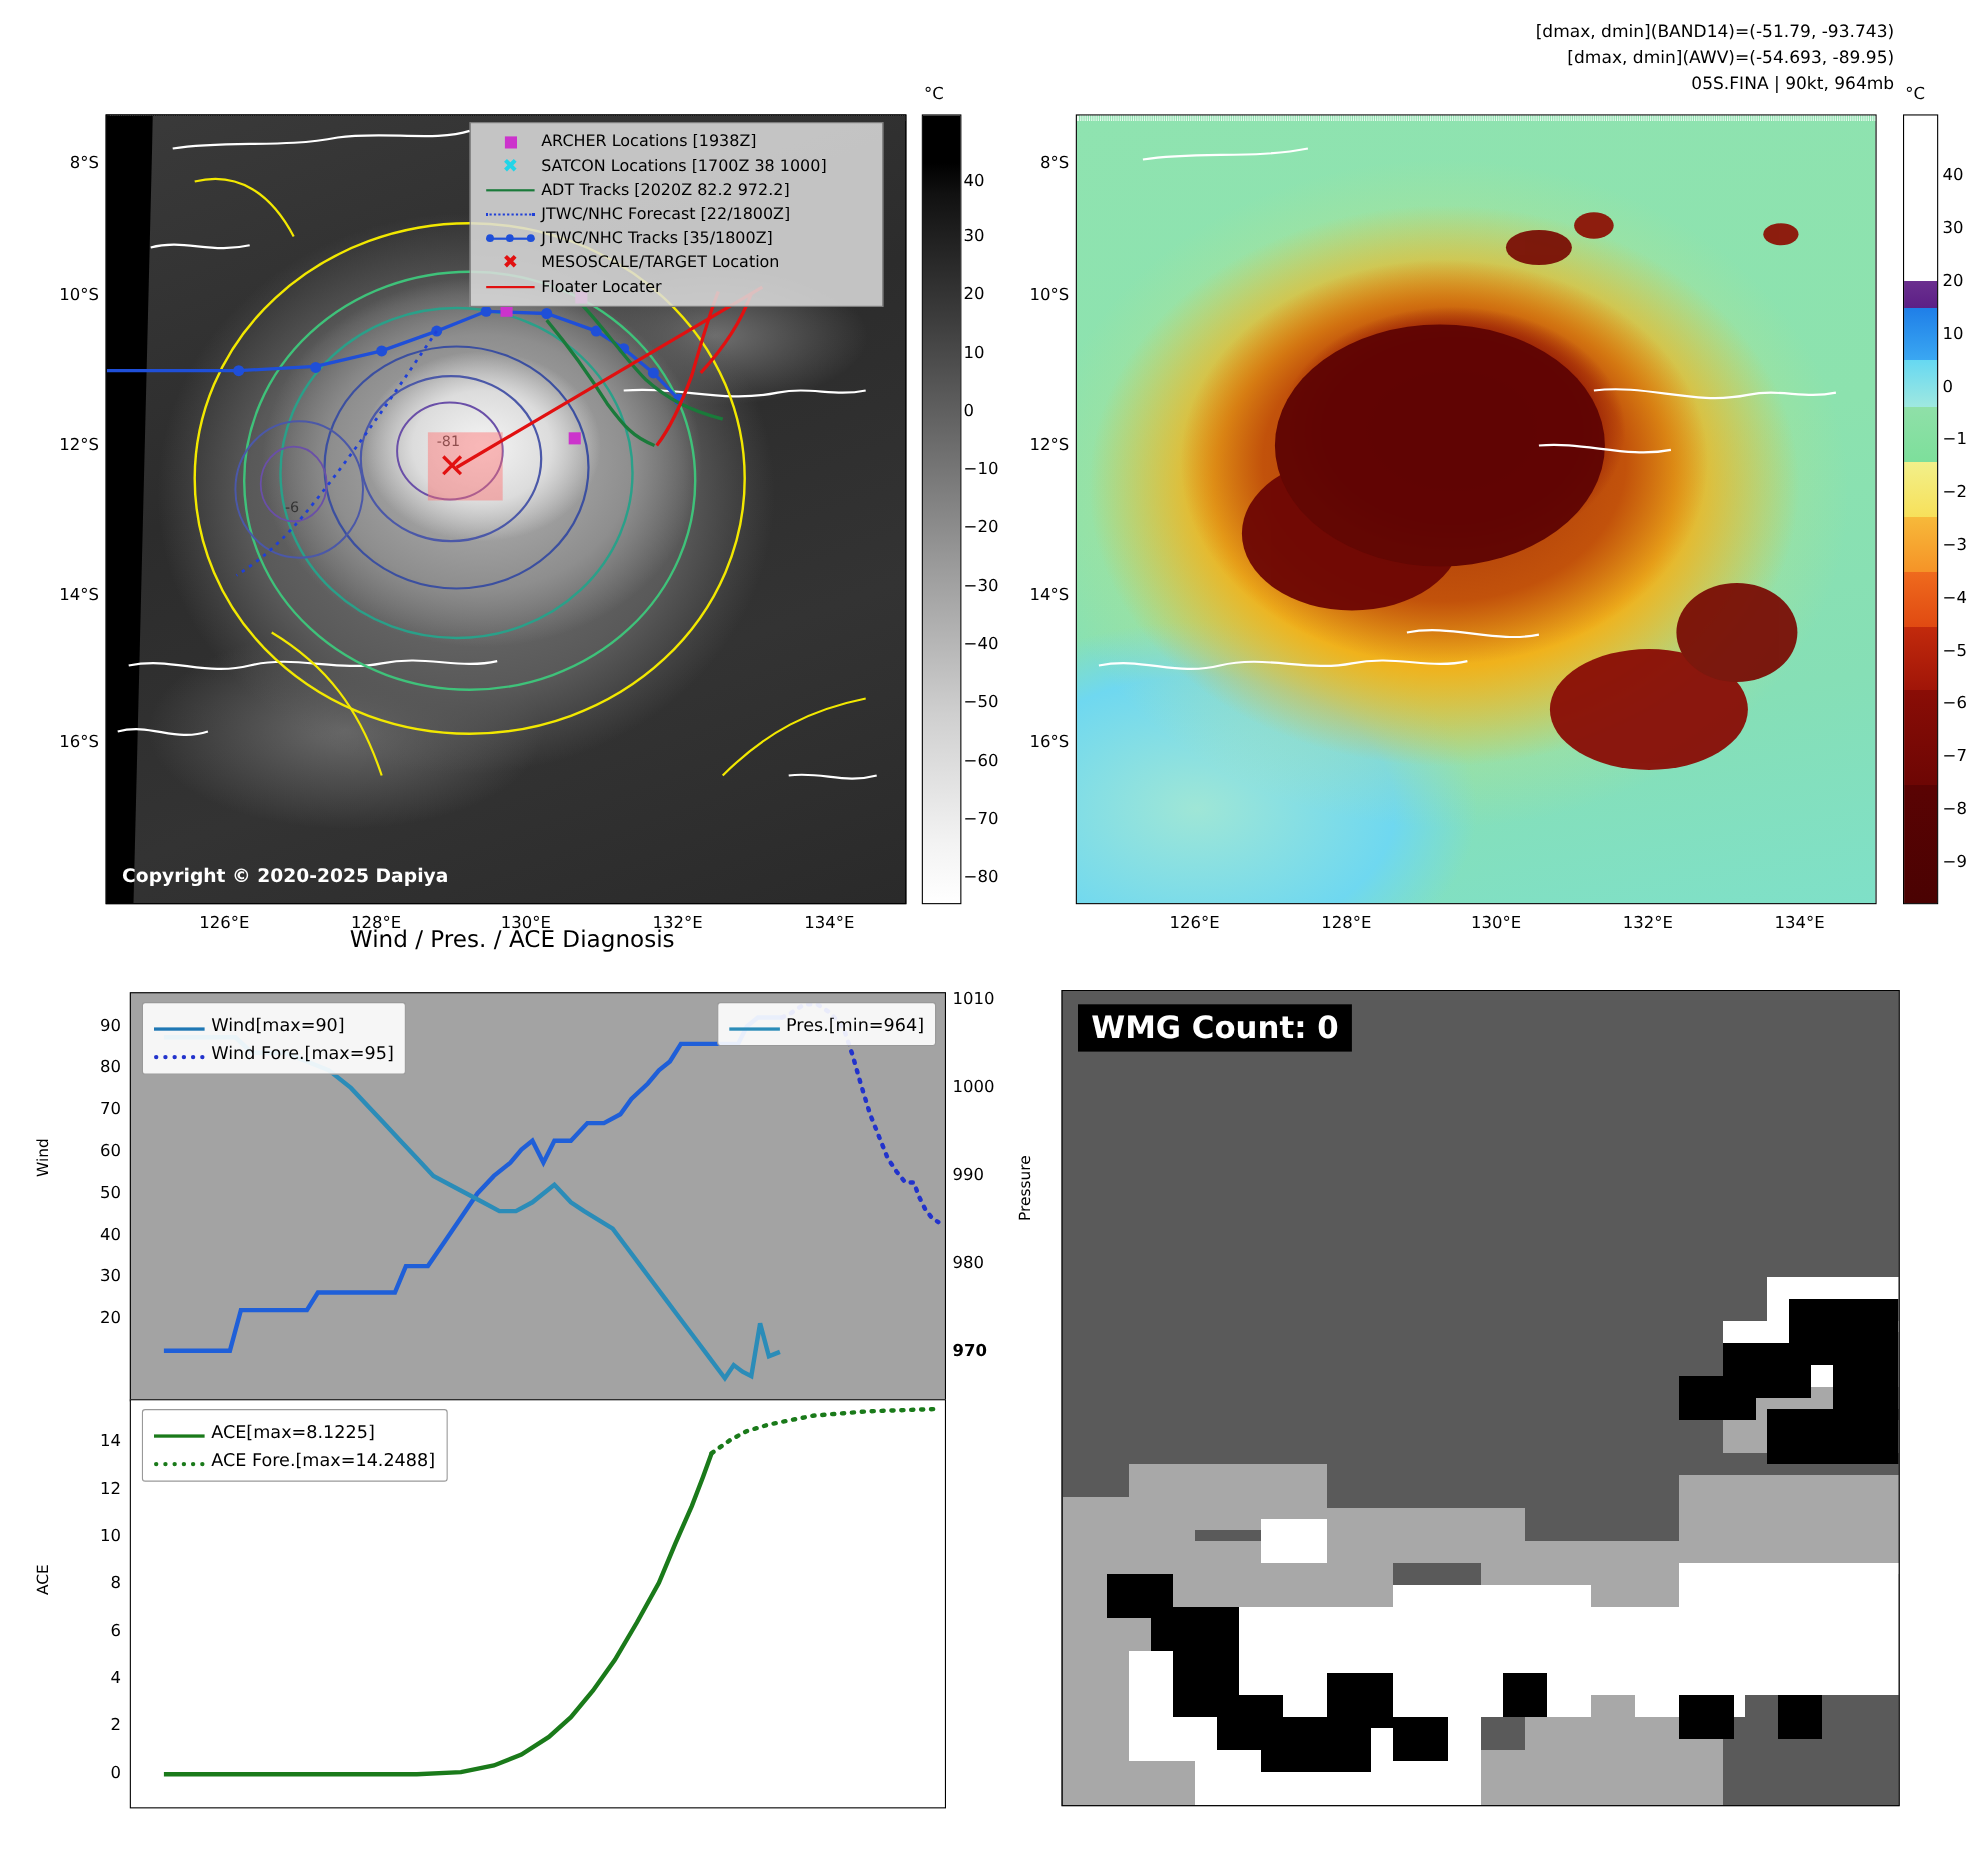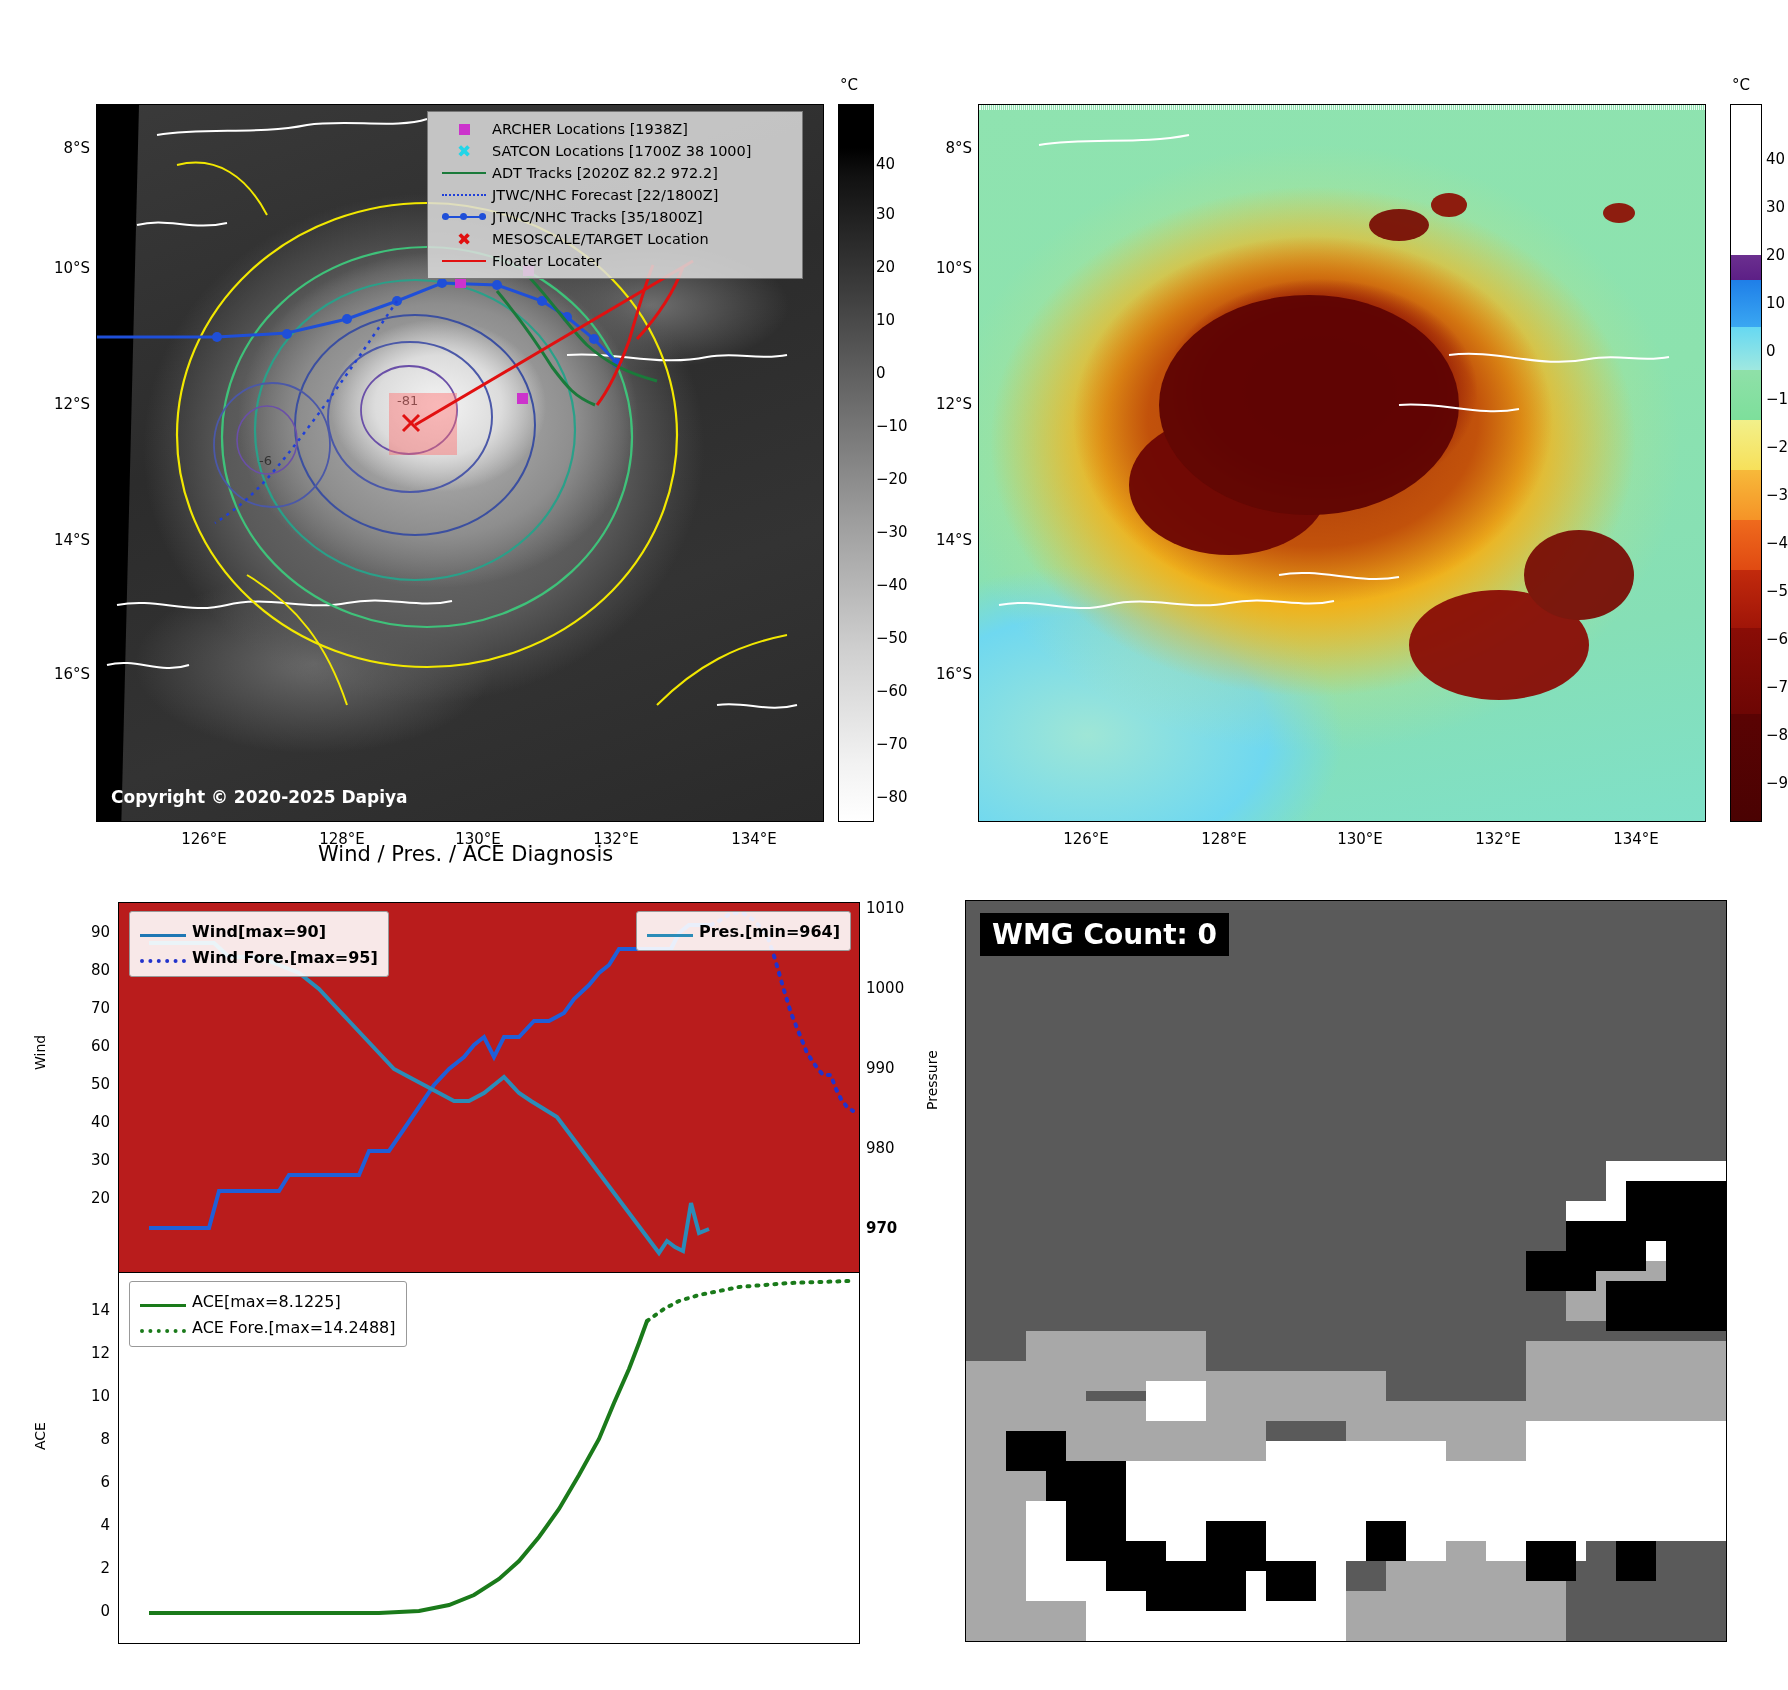--- a/index.html
+++ b/index.html
@@ -71,21 +71,21 @@
         #ef6a1d 58%, #e04a12 65%,
         #c22a0c 65%, #a01508 73%,
         #8a0d06 73%, #6d0604 85%,
         #5a0303 85%, #4a0202 100%);}
   .cb-ticks-r{position:absolute;left:806px;top:86px;height:716px;width:60px;}
   .cb-ticks-r span{position:absolute;font-size:15px;left:0;transform:translateY(-50%);}
 
   
   #panel-bl{left:18px;top:870px;width:900px;height:800px;}
   #bl-title{position:absolute;left:300px;top:-28px;font-size:21px;}
-  #wind-plot{position:absolute;left:100px;top:32px;width:740px;height:370px;border:1.4px solid #000;background:#b91c1c;overflow:hidden;font-weight:bold;}
+  #wind-plot{position:absolute;left:100px;top:32px;width:740px;height:370px;border:1.4px solid #000;background:#a3a3a3;overflow:hidden;}
   #ace-plot{position:absolute;left:100px;top:402px;width:740px;height:370px;border:1.4px solid #000;background:#fff;overflow:hidden;}
   .axlab{position:absolute;font-size:14px;}
   .ytick{position:absolute;right:0;font-size:15px;transform:translateY(-50%);}
   .ytickR{position:absolute;left:0;font-size:15px;transform:translateY(-50%);}
   .lg{position:absolute;background:rgba(255,255,255,.9);border:1px solid #999;border-radius:3px;padding:6px 10px;font-size:16px;}
   .lg .row{display:flex;align-items:center;height:26px;}
   .lg .sym{width:52px;flex:0 0 52px;}
   .sl{display:inline-block;width:46px;height:0;border-top:3.5px solid #1f77b4;}
   .sld{display:inline-block;width:46px;height:0;border-top:4px dotted #2233cc;}
   .slg{display:inline-block;width:46px;height:0;border-top:3.5px solid #1a7a1a;}
@@ -258,20 +258,25 @@
       <span style="top:428px;">−30</span>
       <span style="top:481px;">−40</span>
       <span style="top:534px;">−50</span>
       <span style="top:587px;">−60</span>
       <span style="top:640px;">−70</span>
       <span style="top:693px;">−80</span>
     </div>
   </div>
 
   <div id="panel-tr" class="abs">
+    <div id="tr-head">
+      <div>[dmax, dmin](BAND14)=(-51.79, -93.743)</div>
+      <div>[dmax, dmin](AWV)=(-54.693, -89.95)</div>
+      <div>05S.FINA | 90kt, 964mb</div>
+    </div>
 
     <div id="tr-img">
       <svg width="726" height="716" style="position:absolute;left:0;top:0">
         <g opacity="0.95">
           <ellipse cx="420" cy="120" rx="30" ry="16" fill="#7a0f06"></ellipse>
           <ellipse cx="470" cy="100" rx="18" ry="12" fill="#8d1206"></ellipse>
           <ellipse cx="640" cy="108" rx="16" ry="10" fill="#8d1206"></ellipse>
           <ellipse cx="250" cy="380" rx="100" ry="70" fill="#6d0604"></ellipse>
           <ellipse cx="330" cy="300" rx="150" ry="110" fill="#5f0403"></ellipse>
           <ellipse cx="520" cy="540" rx="90" ry="55" fill="#8a0d06"></ellipse>

